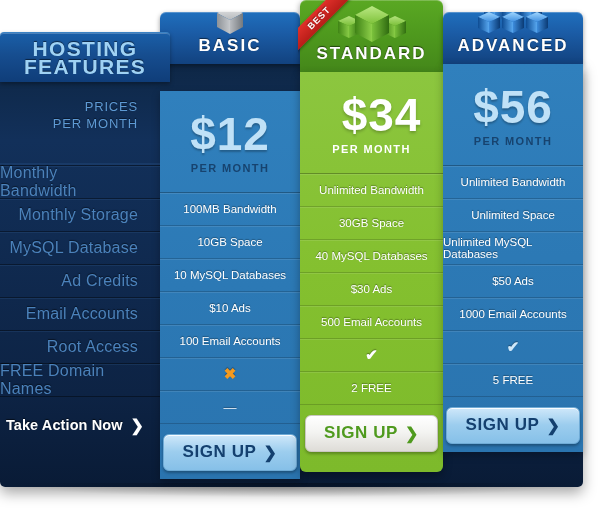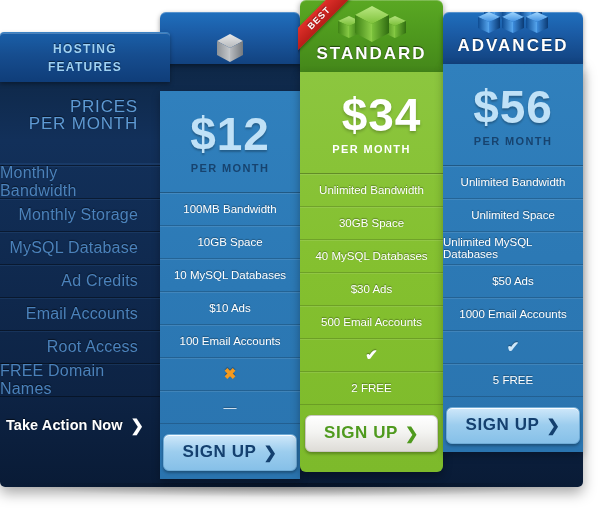--- a/index.html
+++ b/index.html
@@ -35,39 +35,39 @@
     background: linear-gradient(to bottom, #1a5fa8 0%, #164d8f 45%, #0f3d79 100%);
     border-radius: 4px 4px 0 0;
     border-top: 1px solid #3b82c4;
     box-shadow: inset 0 1px 0 rgba(255,255,255,0.22), 0 2px 4px rgba(0,0,0,0.35);
     display: flex; align-items: center; justify-content: center;
     z-index: 6;
   }
   .sidebar-header .ttl {
     text-align: center;
     color: #9fd2f4;
-    font-size: 12px; font-weight: bold; letter-spacing: 1.3px;
+    font-size: 21px; font-weight: bold; letter-spacing: 1.3px;
     line-height: 18px;
     text-shadow: 0 -1px 1px rgba(0,0,0,0.55);
   }
 
   .sidebar {
     position: absolute; left: 0; top: 64px;
     width: 160px; height: 423px;
     z-index: 5;
   }
   .side-price {
     height: 102px;
     display:flex; align-items:center; justify-content:flex-end;
     padding-right: 22px;
     border-bottom: 1px solid rgba(0,0,0,0.42);
     box-shadow: inset 0 -2px 0 rgba(62,110,170,0.18);
   }
   .side-price .lbl {
-    text-align:right; color:#5e9ad4; font-size:17px; letter-spacing:0.8px;
+    text-align:right; color:#5e9ad4; font-size:13px; letter-spacing:0.8px;
     line-height:17px; text-shadow: 0 -1px 1px rgba(0,0,0,0.5);
   }
   .side-row {
     height: 33px;
     display:flex; align-items:center; justify-content:flex-end;
     padding-right: 22px;
     border-bottom: 1px solid rgba(0,0,0,0.40);
     box-shadow: inset 0 1px 0 rgba(74,122,182,0.16);
   }
   .side-row .lbl {
@@ -275,20 +275,21 @@
             <linearGradient id="gSilR" x1="0" y1="0" x2="1" y2="0">
               <stop offset="0" stop-color="#b9bcc0"></stop>
                 <stop offset="1" stop-color="#74797e"></stop>
             </linearGradient>
           </defs>
           <polygon points="15,2 28,9 15,16 2,9" fill="url(#gSilT)"></polygon>
           <polygon points="2,9 15,16 15,30 2,23" fill="url(#gSilL)"></polygon>
           <polygon points="28,9 15,16 15,30 28,23" fill="url(#gSilR)"></polygon>
         </svg>
       </div>
+      <div class="pname">BASIC</div>
     </div>
     <div class="body">
       <div class="price-cell">
         <div class="amt">$12</div>
         <div class="per">PER MONTH</div>
       </div>
       <div class="feat">100MB Bandwidth</div>
       <div class="feat">10GB Space</div>
       <div class="feat">10 MySQL Databases</div>
       <div class="feat">$10 Ads</div>

